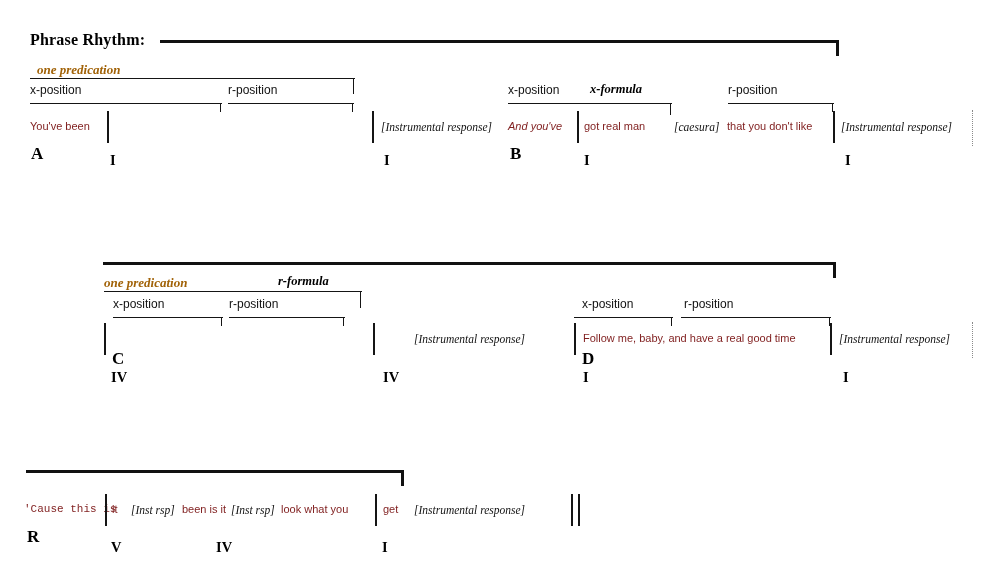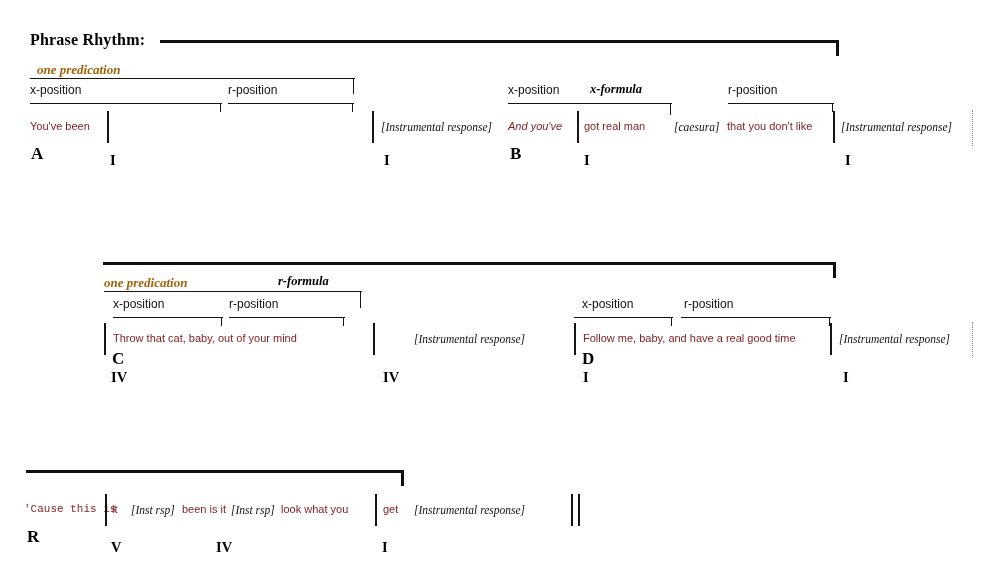--- a/index.html
+++ b/index.html
@@ -155,21 +155,20 @@
 
   <div class="txt poslabel" style="left:113px;top:298px;">x-position</div>
   <div class="txt poslabel" style="left:229px;top:298px;">r-position</div>
 
   <div class="thinline" style="left:113px;top:317px;width:110px;"></div>
   <div class="thintick" style="left:221px;top:317px;height:9px;"></div>
   <div class="thinline" style="left:229px;top:317px;width:116px;"></div>
   <div class="thintick" style="left:343px;top:317px;height:9px;"></div>
 
   <div class="vbar" style="left:104px;top:323px;height:32px;"></div>
-  <div class="txt lyric" style="left:113px;top:333px;">Throw that cat, baby, out of your mind</div>
 
   <div class="txt sectletter" style="left:112px;top:350px;">C</div>
   <div class="txt roman" style="left:111px;top:370px;">IV</div>
 
   <div class="vbar" style="left:373px;top:323px;height:32px;"></div>
   <div class="txt inst" style="left:414px;top:334px;">[Instrumental response]</div>
   <div class="txt roman" style="left:383px;top:370px;">IV</div>
 
   <div class="txt poslabel" style="left:582px;top:298px;">x-position</div>
   <div class="txt poslabel" style="left:684px;top:298px;">r-position</div>

